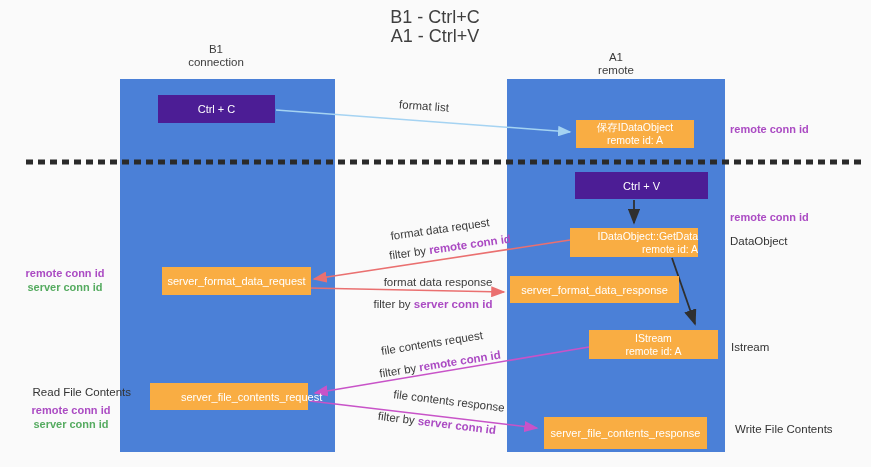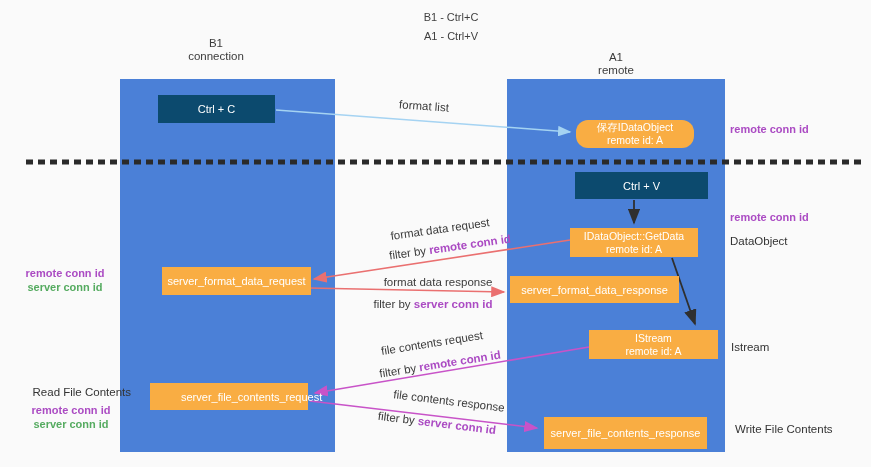--- a/index.html
+++ b/index.html
@@ -1,32 +1,32 @@
 <!DOCTYPE html>
 <html><head>
 <meta charset="utf-8">
 <style>
   * { margin:0; padding:0; box-sizing:border-box; }
   body { background:#fafafa; font-family:"Liberation Sans", sans-serif; }
   #canvas { position:relative; width:871px; height:467px; background:#fafafa; overflow:hidden; }
 
-  .title { position:absolute; left:326px; top:8px; width:250px; text-align:center;
-           font-size:11px; line-height:19px; color:#3f3f3f; }
+  .title { position:absolute; left:310px; top:8px; width:250px; text-align:center;
+           font-size:18px; line-height:19px; color:#3f3f3f; }
 
   .col-header { position:absolute; text-align:center; font-size:11.5px; line-height:13px; color:#3c3c3c; }
-  .col-header.left  { left:156px; top:37px; width:120px; }
+  .col-header.left  { left:156px; top:43px; width:120px; }
   .col-header.right { left:556px; top:51px; width:120px; }
 
   .column { position:absolute; top:79px; height:373px; background:#4b80d7; }
   .column.left  { left:120px; width:215px; }
   .column.right { left:507px; width:218px; }
 
   .box { position:absolute; color:#ffffff; text-align:center; display:flex;
          flex-direction:column; justify-content:center; font-size:11px; }
-  .box.green  { background:#0c4a6e; }
+  .box.green  { background:#4c1d95; }
   .box.orange { background:#f9ad43; }
   .box .l2 { font-size:10.5px; line-height:13px; }
 
   .arrow-label { position:absolute; white-space:nowrap; font-size:11.5px; color:#3b3b3b;
                  transform-origin:center; }
   .purple { color:#ab4bc3; font-weight:bold; }
   .greent { color:#55ab60; font-weight:bold; }
 
   .side-label { position:absolute; white-space:nowrap; font-size:11.5px; color:#333333; }
   .side-label.bold-purple { color:#ab4bc3; font-weight:bold; font-size:11px; }
@@ -85,28 +85,28 @@
   <div class="box green" style="left:158px; top:95px; width:117px; height:28px;">
     <span>Ctrl + C</span>
   </div>
   <div class="box orange" style="left:162px; top:267px; width:149px; height:28px;">
     <span>server_format_data_request</span>
   </div>
   <div class="box orange" style="left:150px; top:383px; width:158px; height:27px;padding-left:31px;">
     <span>server_file_contents_request</span>
   </div>
 
-  <div class="box orange" style="left:576px; top:120px; width:118px; height:28px;border-radius:12px;">
+  <div class="box orange" style="left:576px; top:120px; width:118px; height:28px;">
     <span class="l2">保存IDataObject</span>
     <span class="l2">remote id: A</span>
   </div>
   <div class="box green" style="left:575px; top:172px; width:133px; height:27px;">
     <span>Ctrl + V</span>
   </div>
-  <div class="box orange" style="left:570px; top:228px; width:128px; height:29px;">
+  <div class="box orange" style="left:570px; top:228px; width:128px; height:29px;text-align:right;">
     <span class="l2">IDataObject::GetData</span>
     <span class="l2">remote id: A</span>
   </div>
   <div class="box orange" style="left:510px; top:276px; width:169px; height:27px;">
     <span>server_format_data_response</span>
   </div>
   <div class="box orange" style="left:589px; top:330px; width:129px; height:29px;">
     <span class="l2">IStream</span>
     <span class="l2">remote id: A</span>
   </div>

